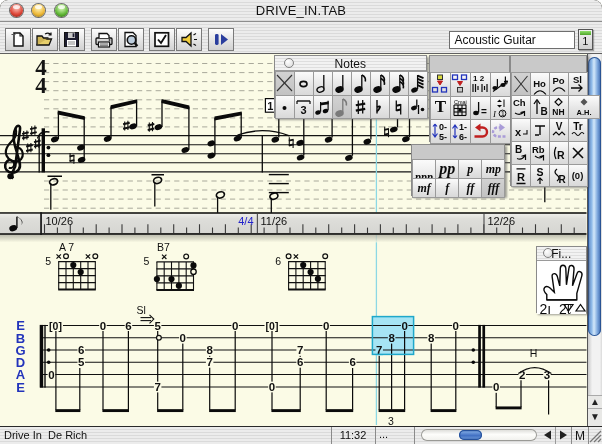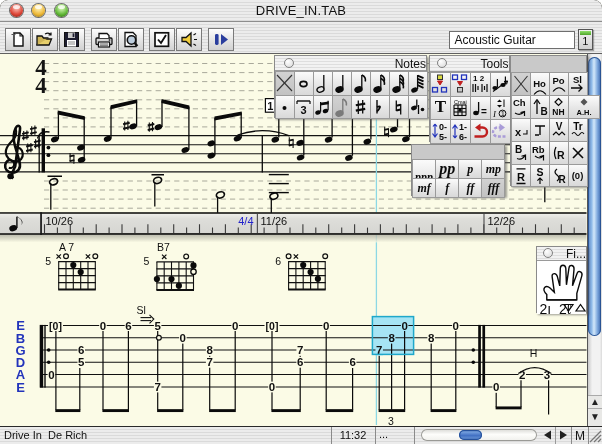--- a/index.html
+++ b/index.html
@@ -3,21 +3,21 @@
 html,body{margin:0;padding:0}
 *{-webkit-font-smoothing:antialiased}
 body{width:602px;height:444px;overflow:hidden;font-family:"Liberation Sans",sans-serif}
 .abs{position:absolute}
 #win{position:relative;width:602px;height:444px;background:#FBFBE6;border-radius:8px 8px 0 0;overflow:hidden;box-shadow:0 0 0 1px #4a4a4a inset}
 .pin{background:repeating-linear-gradient(180deg,#ececec 0px,#ececec 2px,#dadada 2px,#dadada 3px)}
 .tbtn{position:absolute;top:27.5px;width:26px;height:23px;background:linear-gradient(180deg,#fdfdfd,#e2e2e2 60%,#d2d2d2);border:1px solid #7a7a7a;box-sizing:border-box;box-shadow:inset 0 1px 0 #fff}
 .pal{position:absolute;background:#c9c9c9;border:1px solid #8a8a8a;box-shadow:1.5px 1.5px 2px rgba(80,80,80,.55);box-sizing:border-box}
 .ptitle{position:relative;width:100%;background:repeating-linear-gradient(180deg,#f2f2f2 0 2px,#dedede 2px 3px);border-bottom:1px solid #9a9a9a;box-sizing:border-box}
 .pcirc{position:absolute;border-radius:50%;border:1.6px solid #818181;background:radial-gradient(circle at 35% 30%,#fff,#d8d8d8)}
-.ptxt{position:absolute;width:100%;text-align:right;color:#111}
+.ptxt{position:absolute;width:100%;text-align:center;color:#111}
 .pcell{position:absolute;background:linear-gradient(180deg,#fbfbfb,#e6e6e6 55%,#d9d9d9);border:1px solid #9a9a9a;box-sizing:border-box;display:flex;align-items:center;justify-content:center}
 .sel{background:linear-gradient(180deg,#d2d2d2,#c2c2c2)}
 svg{display:block}
 </style></head><body>
 <div id="win">
     <svg width="602" height="444" viewBox="0 0 602 444" style="position:absolute;left:0;top:0">
       <rect x="0" y="54" width="602" height="372" fill="#FBFBE6"></rect>
       <line x1="44" y1="63.5" x2="586" y2="63.5" stroke="#A9A99B" stroke-width="1" stroke-dasharray="5.2 4.1"></line>
       <line x1="44" y1="72.6" x2="586" y2="72.6" stroke="#A9A99B" stroke-width="1" stroke-dasharray="5.2 4.1"></line>
       <line x1="44" y1="81.6" x2="586" y2="81.6" stroke="#A9A99B" stroke-width="1" stroke-dasharray="5.2 4.1"></line>
@@ -605,24 +605,20 @@
       <div class="pcell " style="left:133.3px;top:38.6px;width:20.1px;height:24.6px">
         <svg width="17" height="22">
           <ellipse cx="5" cy="12" rx="3" ry="2.2" fill="#0a0a0a" transform="rotate(-20 5 12)"></ellipse>
           <line x1="7.8" y1="11" x2="7.8" y2="3.5" stroke="#0a0a0a" stroke-width="1.3"></line>
           <line x1="9.5" y1="18" x2="9.5" y2="9" stroke="#0a0a0a" stroke-width="1.3"></line>
           <circle cx="13.5" cy="13.5" r="1.8" fill="#0a0a0a"></circle>
         </svg>
       </div>
     </div>
     <div class="pal" style="left:429px;top:55px;width:80.5px;height:87.2px">
-      <div class="ptitle" style="height:16px">
-        <div class="pcirc" style="left:7px;top:2.3px;width:8px;height:8px"></div>
-        <div class="ptxt" style="top:1.0px;font-size:12px">Tools</div>
-      </div>
       <div class="pcell " style="left:0.0px;top:16.0px;width:20.9px;height:24.6px">
         <svg width="18" height="22">
           <rect x="6.5" y="2" width="5" height="4.5" fill="#D8D840" stroke="#333" stroke-width="1"></rect>
           <path d="M9,8 l0,3 m-2.5,-3 h5 l-2.5,4 z" fill="#C02020" stroke="#C02020"></path>
           <rect x="1.5" y="14.5" width="5" height="4.5" fill="none" stroke="#2233BB" stroke-width="1.3"></rect>
           <rect x="10.5" y="14.5" width="5" height="4.5" fill="none" stroke="#2233BB" stroke-width="1.3"></rect>
         </svg>
       </div>
       <div class="pcell " style="left:19.9px;top:16.0px;width:20.9px;height:24.6px">
         <svg width="18" height="22">

